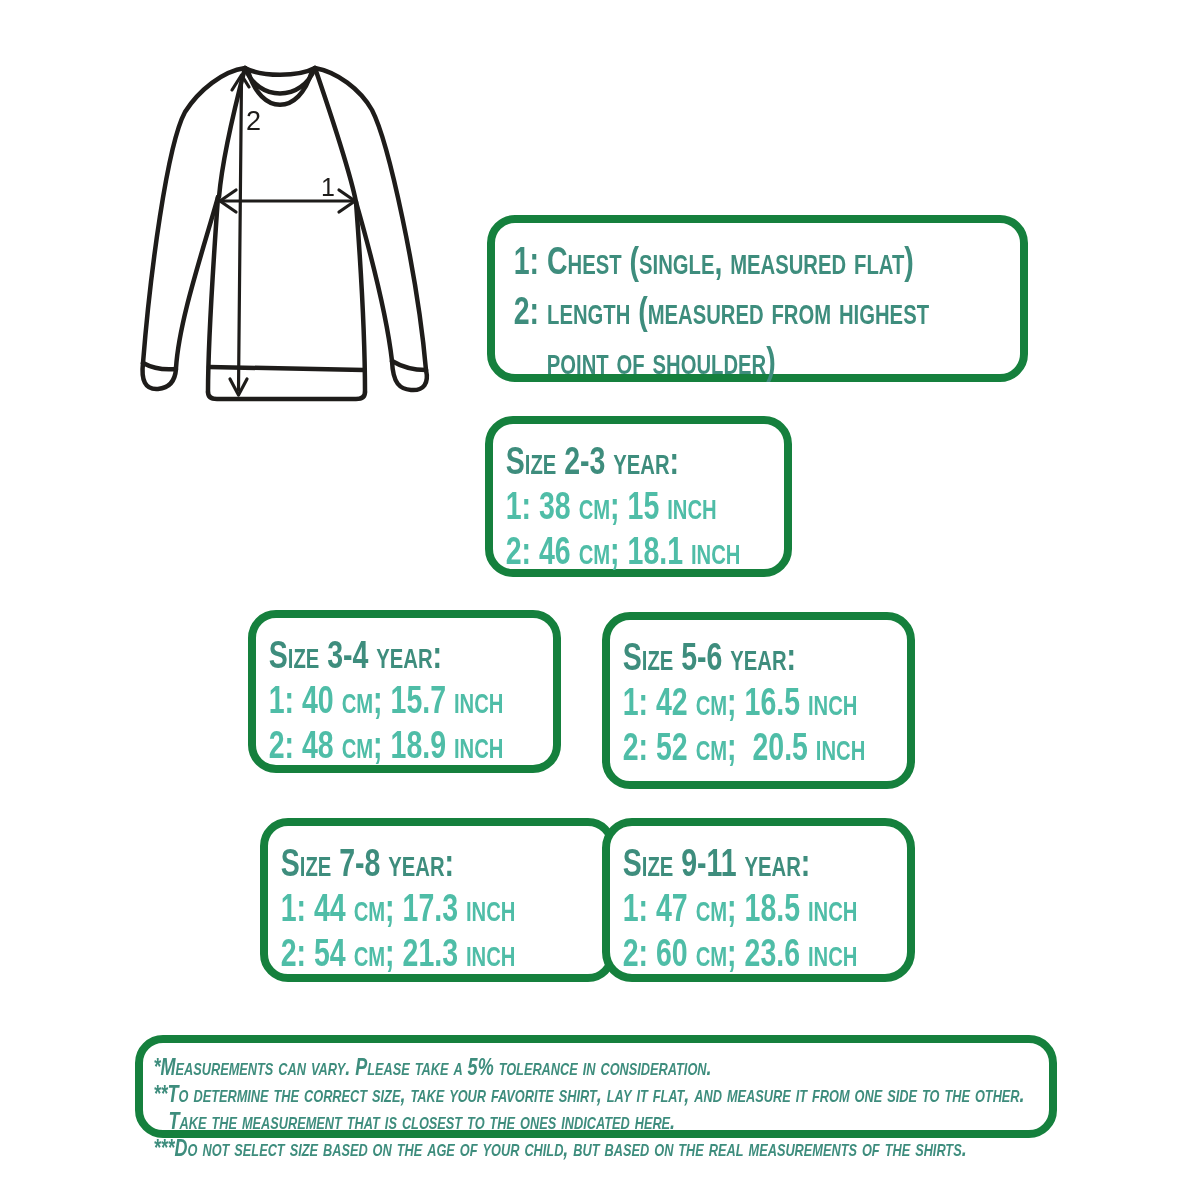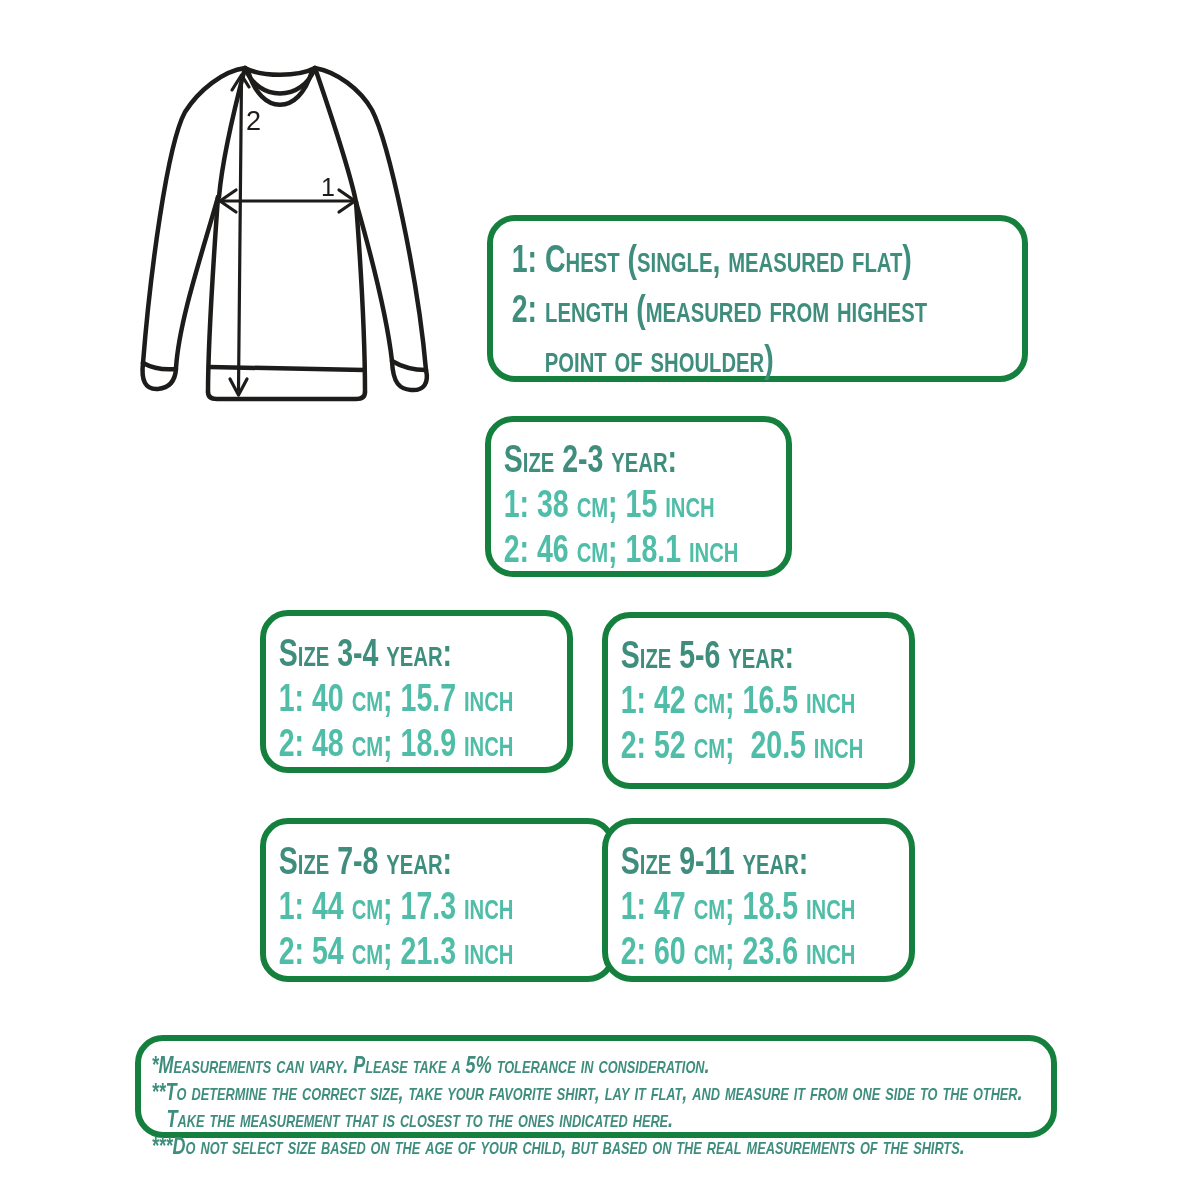--- a/index.html
+++ b/index.html
@@ -1,31 +1,31 @@
 <!DOCTYPE html>
 <html><head>
 <meta charset="utf-8">
 <style>
   html,body{margin:0;padding:0;background:#ffffff;}
   .page{position:relative;width:1177px;height:1178px;background:#ffffff;overflow:hidden;
         font-family:"Liberation Sans",sans-serif;}
-  .box{position:absolute;border:6px solid #15803d;border-radius:28px;background:#ffffff;box-sizing:border-box;}
+  .box{position:absolute;border:8px solid #15803d;border-radius:28px;background:#ffffff;box-sizing:border-box;}
   .hand{font-variant:small-caps;font-weight:bold;transform:scaleX(0.75);transform-origin:0 0;width:133.4%;}
   .line{white-space:pre;}
   .dark{color:#3E8D7D;}
 
   .legend-box{left:487px;top:215px;width:541px;height:167px;}
   .legend-box .hand{font-size:38px;line-height:50px;padding:13px 0 0 25px;}
   .legend-box .indent{margin-left:44px;}
 
   .size-box .hand{font-size:38px;line-height:45px;padding:15px 0 0 17px;}
   .size-box .title{color:#3E8D7D;}
   .size-box .val{color:#4FBDA7;}
   .box-s23{left:445px;top:416px;width:307px;height:161px;margin-left:40px;}
-  .box-s34{left:260px;top:610px;width:313px;height:163px;}
+  .box-s34{left:248px;top:610px;width:313px;height:163px;}
   .box-s56{left:602px;top:612px;width:313px;height:177px;}
   .box-s78{left:260px;top:818px;width:356px;height:164px;}
   .box-s911{left:602px;top:818px;width:313px;height:164px;border-radius:30px;}
 
   .notes-box{left:135px;top:1035px;width:922px;height:103px;font-style:italic;}
   .notes-box .hand{font-size:24px;line-height:27px;padding:10px 0 0 14px;}
   .notes-box .indent{margin-left:20px;}
 
   .sweater{position:absolute;left:120px;top:50px;width:340px;height:380px;}
   .garment{fill:none;stroke:#1E1C1A;stroke-width:4.5;stroke-linecap:round;stroke-linejoin:round;}

